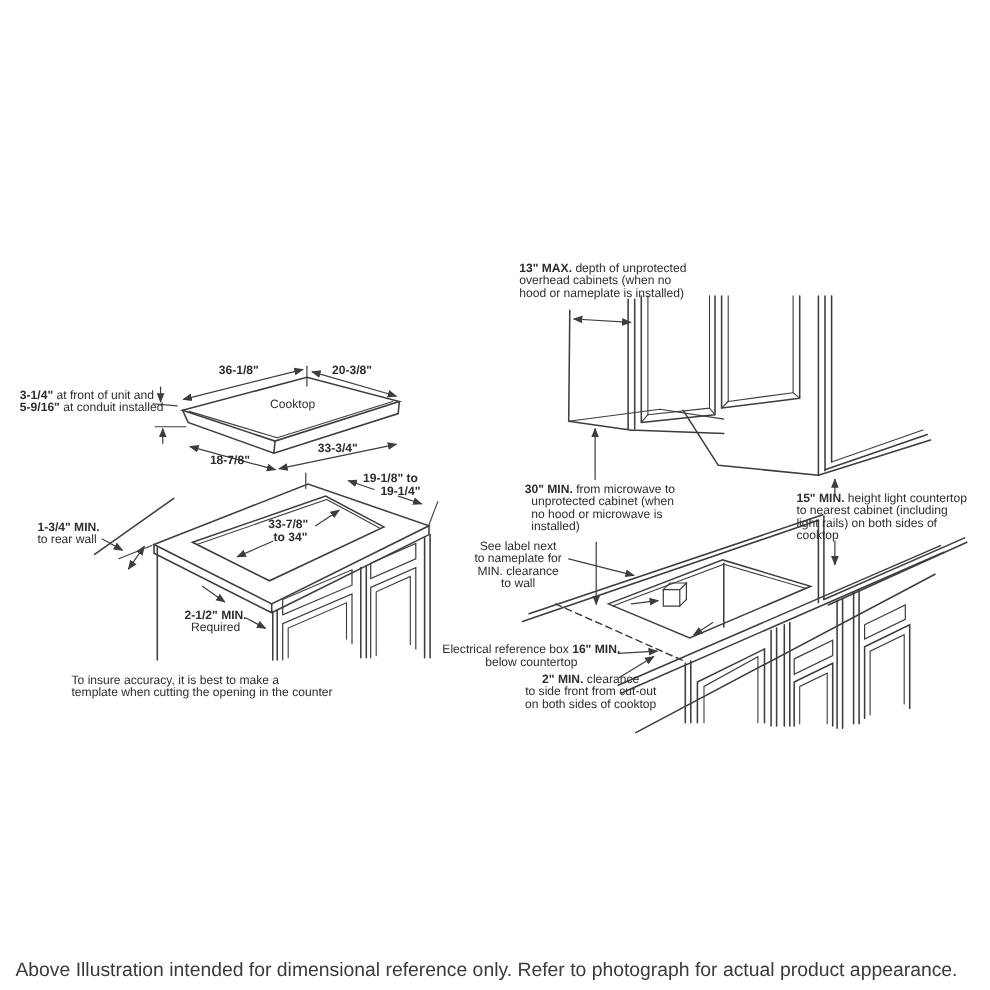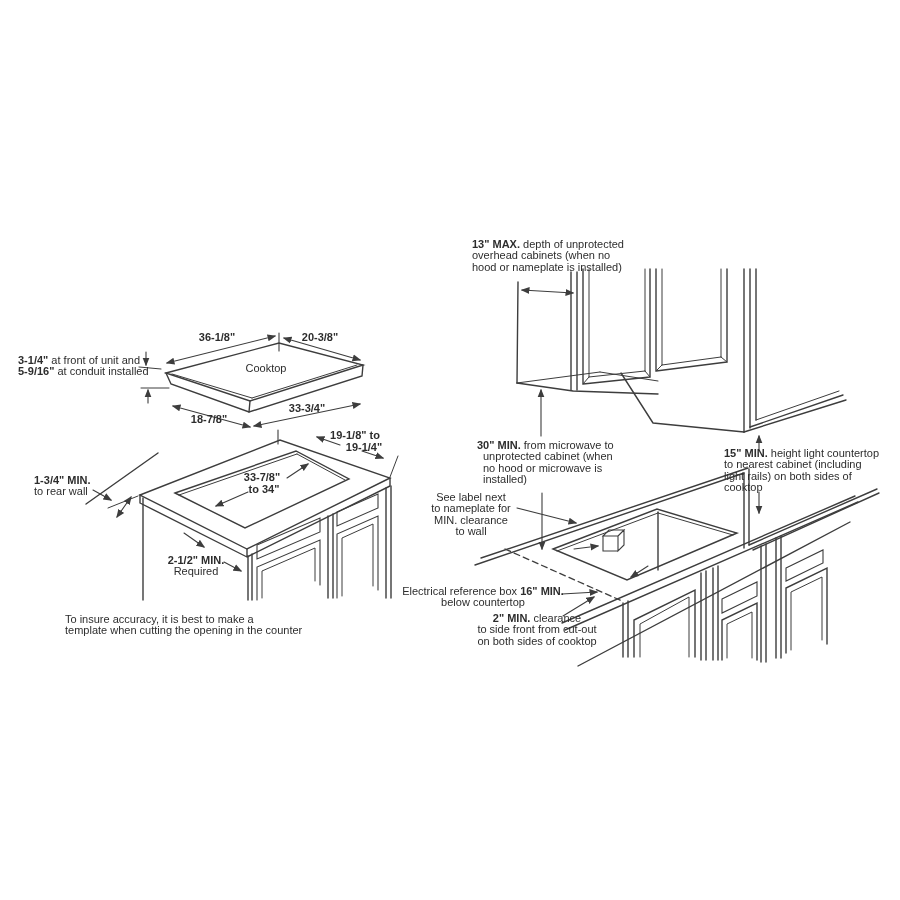--- a/index.html
+++ b/index.html
@@ -191,14 +191,15 @@
     <div><span>Electrical reference box </span><span class="b">16" MIN.</span></div>
     <div>below countertop</div>
   </div>
 
   <div class="lbl ctr" style="left:537px;top:613px;">
     <div><span class="b">2" MIN.</span><span> clearance</span></div>
     <div>to side front from cut-out</div>
     <div>on both sides of cooktop</div>
   </div>
 
+  <div id="footer-caption">Above Illustration intended for dimensional reference only. Refer to photograph for actual product appearance.</div>
 
 </div>
 
 </body></html>

